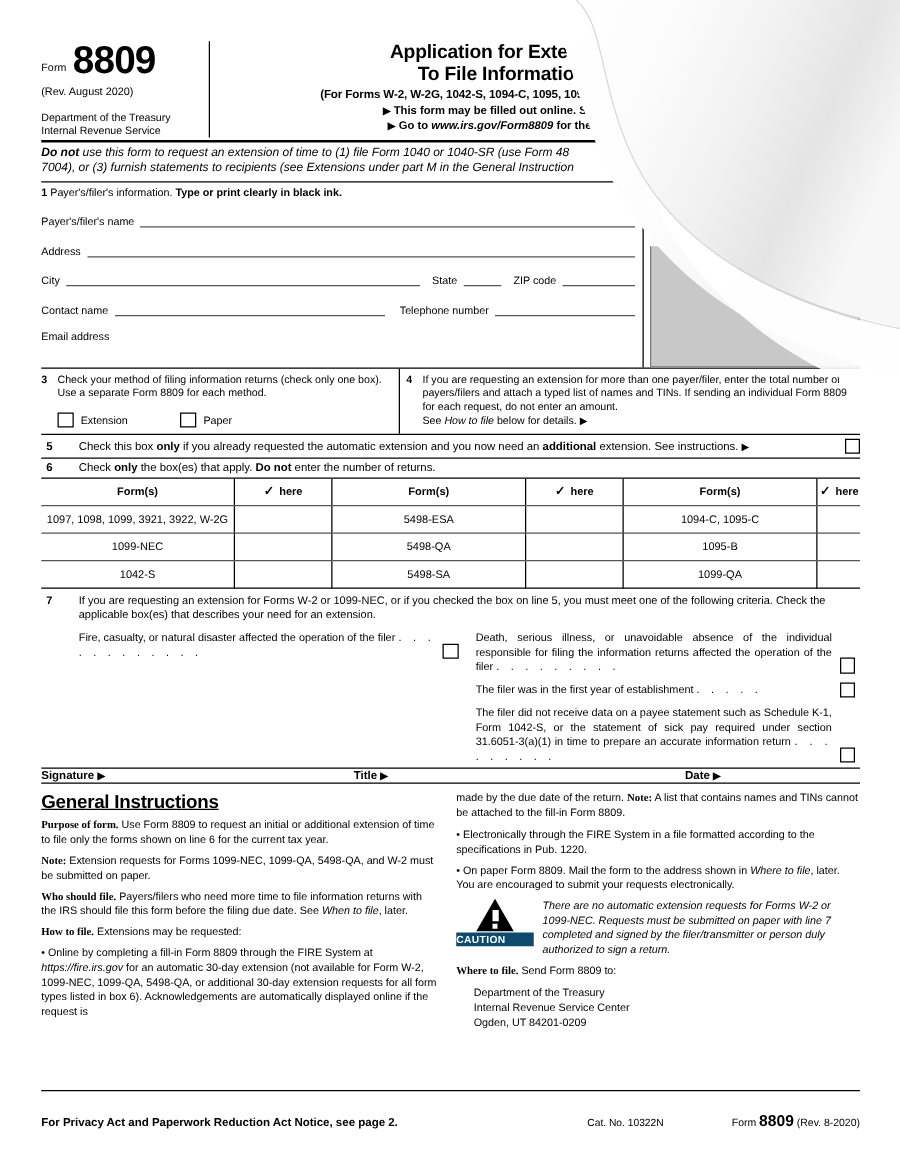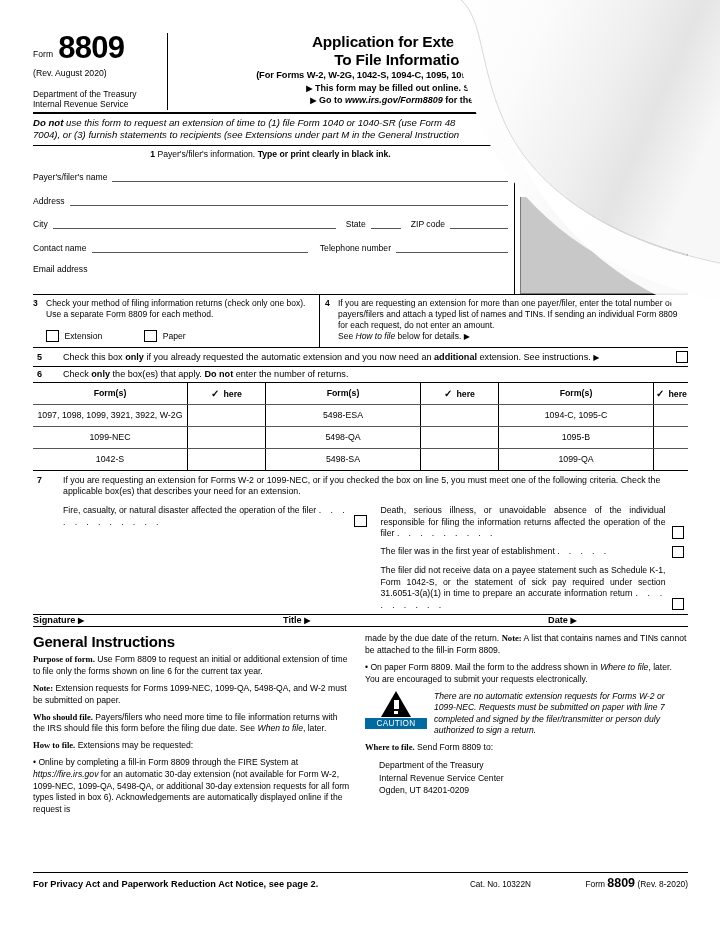--- a/index.html
+++ b/index.html
@@ -27,21 +27,21 @@
   .ttl3{font-size:9px;font-weight:bold;margin-top:3px;}
   .ttl4{font-size:9px;font-weight:bold;margin-top:1.5px;}
   .ital{font-style:italic;}
   .arw{font-size:8px;}
 
   
   .donot{font-size:9.6px;font-style:italic;line-height:1.3;padding:3px 0 3px 0;border-bottom:1.1px solid #000;}
   .donot b{font-weight:bold;}
 
   
-  .l1wrap{display:flex;border-bottom:1.1px solid #000;text-align:center;}
+  .l1wrap{display:flex;border-bottom:1.1px solid #000;}
   .l1left{width:475px;flex:0 0 475px;border-right:1.1px solid #000;padding:3px 6px 4px 0;}
   .l1right{flex:1;padding:3px 0 0 5px;position:relative;}
   .l1title{font-size:8.6px;}
   .l1title b{font-weight:bold;}
   .numlbl{font-weight:bold;font-size:8.6px;}
 
   .fieldrow{display:flex;align-items:flex-end;margin-top:12.5px;}
   .flabel{font-size:8.6px;white-space:nowrap;padding-right:5px;}
   .fline{border-bottom:1px solid #555;height:10px;flex:1;}
   .fline.fix{flex:none;}
@@ -101,35 +101,35 @@
   .sigrow{display:flex;border-bottom:1.6px solid #000;padding-bottom:1px;}
   .sigrow .seg{font-size:9.2px;font-weight:bold;}
   .seg1{width:250px;flex:0 0 250px;}
   .seg2{width:265px;flex:0 0 265px;}
   .seg3{flex:1;}
 
   
   .instr{display:flex;margin-top:6px;}
   .icolL{width:318px;flex:0 0 318px;padding-right:14px;}
   .icolR{flex:1;}
-  .gi{font-size:15px;font-weight:bold;margin-bottom:4px;letter-spacing:-.2px;}
+  .gi{font-size:15px;font-weight:bold;margin-bottom:4px;letter-spacing:-.2px;text-decoration:underline;}
   .p{font-size:8.6px;line-height:1.35;margin-bottom:5.5px;}
   .p b{font-weight:bold;font-family:Liberation Serif, serif;}
   .p i{font-style:italic;}
 
   .caution{display:flex;gap:7px;margin:4px 0 6px 0;align-items:flex-start;}
   .cautbox{width:62px;flex:0 0 62px;}
   .tri{width:0;height:0;border-left:15px solid transparent;border-right:15px solid transparent;border-bottom:26px solid #000;margin:0 auto;position:relative;}
   .tri:after{content:"";position:absolute;left:-2.5px;top:9px;width:5px;height:9px;background:#fff;}
   .tri:before{content:"";position:absolute;left:-2px;top:20px;width:4px;height:3.5px;background:#fff;}
-  .cauttxt{background:#0369a1;color:#fff;font-size:8.2px;font-weight:normal;text-align:center;letter-spacing:.3px;padding:1px 0;margin-top:1px;}
+  .cauttxt{background:#0c4a6e;color:#fff;font-size:8.2px;font-weight:bold;letter-spacing:.3px;padding:1px 0;margin-top:1px;}
   .cautbody{flex:1;font-size:8.6px;font-style:italic;line-height:1.33;}
 
   
-  .footer{position:absolute;left:33px;top:872px;width:655px;border-top:1.8px solid #000;padding-top:3px;display:flex;align-items:baseline;justify-content:flex-end;}
+  .footer{position:absolute;left:33px;top:872px;width:655px;border-top:1.8px solid #000;padding-top:17px;display:flex;align-items:baseline;justify-content:flex-end;}
   .f1{font-size:9.2px;font-weight:bold;flex:1;}
   .f2{font-size:8.2px;width:170px;text-align:center;}
   .f3{font-size:8.4px;text-align:right;white-space:nowrap;}
   .f3 .big{font-size:12.5px;font-weight:bold;}
 
   
   .curl{position:absolute;right:0;top:0;width:300px;height:350px;pointer-events:none;}
   .curl svg{display:block;}
 </style>
 </head>
@@ -387,20 +387,21 @@
       </div>
       <div class="p">
         <span>• Online by completing a fill-in Form 8809 through the FIRE System at </span><i>https://fire.irs.gov</i><span> for an automatic 30-day extension (not available for Form W-2, 1099-NEC, 1099-QA, 5498-QA, or additional 30-day extension requests for all form types listed in box 6). Acknowledgements are automatically displayed online if the request is</span>
       </div>
     </div>
 
     <div class="icolR">
       <div class="p">
         <span>made by the due date of the return. </span><b>Note:</b><span> A list that contains names and TINs cannot be attached to the fill-in Form 8809.</span>
       </div>
+      <div class="p">• Electronically through the FIRE System in a file formatted according to the specifications in Pub. 1220.</div>
       <div class="p">
         <span>• On paper Form 8809. Mail the form to the address shown in </span><i>Where to file</i><span>, later. You are encouraged to submit your requests electronically.</span>
       </div>
 
       <div class="caution">
         <div class="cautbox">
           <div class="tri"></div>
           <div class="cauttxt">CAUTION</div>
         </div>
         <div class="cautbody">There are no automatic extension requests for Forms W-2 or 1099-NEC. Requests must be submitted on paper with line 7 completed and signed by the filer/transmitter or person duly authorized to sign a return.</div>

